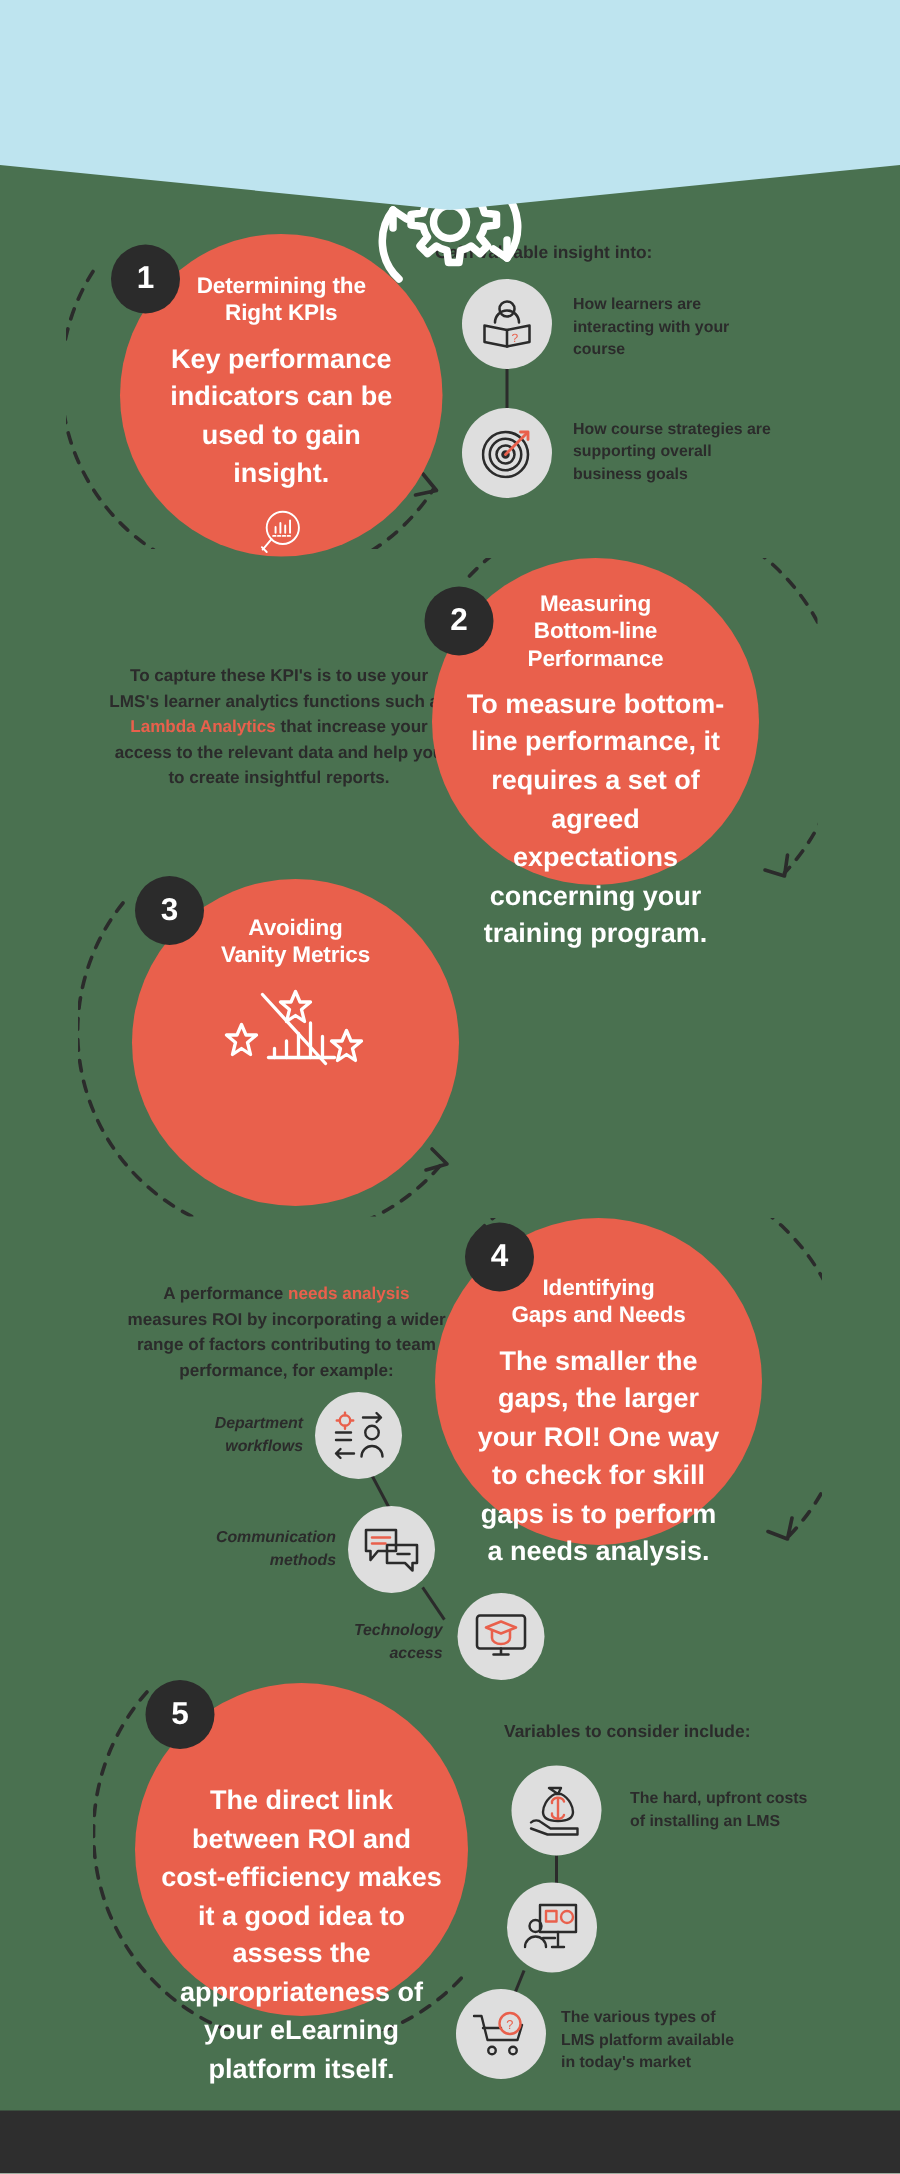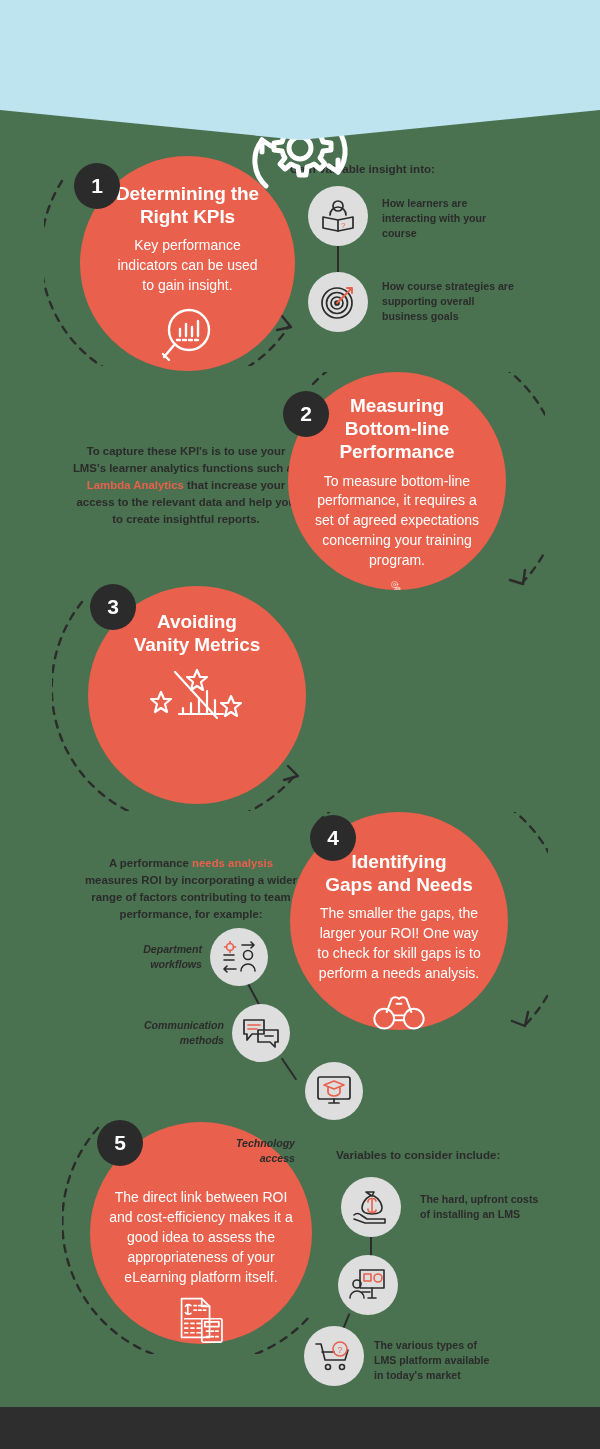--- a/index.html
+++ b/index.html
@@ -48,25 +48,25 @@
   .sec-circle {
     position: absolute;
     border-radius: 50%;
     background: #e9604c;
     z-index: 3;
     display: flex; flex-direction: column;
     align-items: center;
     text-align: center;
   }
   .sec-title {
-    font-size: 19px; font-weight: 700; color: #ffffff;
+    font-size: 15px; font-weight: 700; color: #ffffff;
     line-height: 1.22; letter-spacing: -0.1px;
   }
   .sec-body {
-    font-size: 14px; font-weight: 400; color: #ffffff;
+    font-size: 18px; font-weight: 700; color: #ffffff;
     line-height: 1.42; margin-top: 8px;
   }
   .sec-icon { margin-top: 10px; }
 
   
   .num-badge {
     position: absolute;
     width: 46px; height: 46px; border-radius: 50%;
     background: #2b2b2b;
     color: #ffffff;
@@ -304,21 +304,21 @@
       <g fill="none" stroke="#2b2b2b" stroke-width="1.7" stroke-linecap="round" stroke-linejoin="round">
         <rect x="2" y="2" width="32" height="22" rx="2"></rect>
         <path d="M13 28 l10 0 M18 24 l0 4"></path>
       </g>
       <g fill="none" stroke="#e9604c" stroke-width="1.7" stroke-linecap="round" stroke-linejoin="round">
         <path d="M8 10 l10-4 10 4 -10 4 z"></path>
         <path d="M12 12 l0 5 a6 4 0 0 0 12 0 l0-5"></path>
       </g>
     </svg>
   </div>
-  <div class="bubble-label left" style="left:215px; top:1136px; width:80px;">Technology access</div>
+  <div class="bubble-label left" style="left:215px; top:1080px; width:80px;">Technology access</div>
 
   <svg class="arc" style="left:62px; top:1122px; width:268px; height:232px;" viewBox="0 0 268 232">
     <path d="M36 6 A 134 134 0 0 0 248 194" fill="none" stroke="#2b2b2b" stroke-width="2.4" stroke-dasharray="7 7" stroke-linecap="round"></path>
   </svg>
 
   <div class="sec-circle" style="left:90px; top:1122px; width:222px; height:222px; padding-top:30px;">
     <div class="sec-body" style="width:190px;margin-top:36px;">The direct link between ROI and cost-efficiency makes it a good idea to assess the appropriateness of your eLearning platform itself.</div>
     <svg class="sec-icon" width="62" height="60" viewBox="0 0 62 60">
       <g fill="none" stroke="#ffffff" stroke-width="2.2" stroke-linecap="round" stroke-linejoin="round">
         <path d="M6 2 l26 0 10 10 0 40 -36 0 z"></path>

